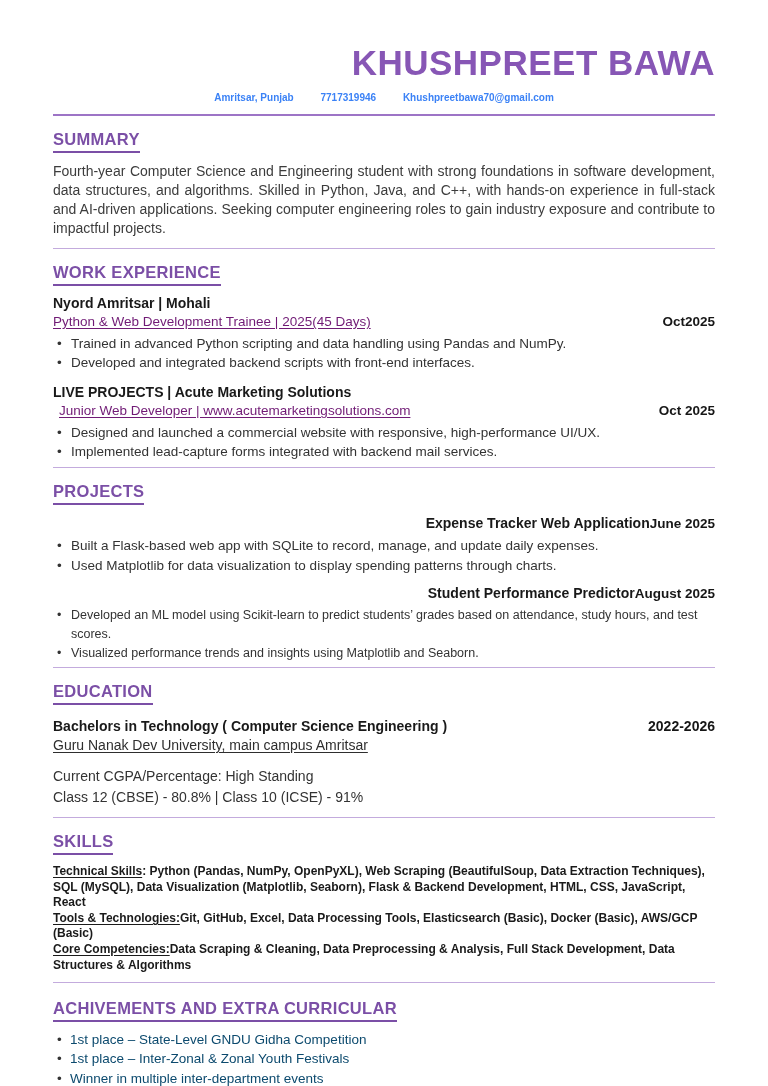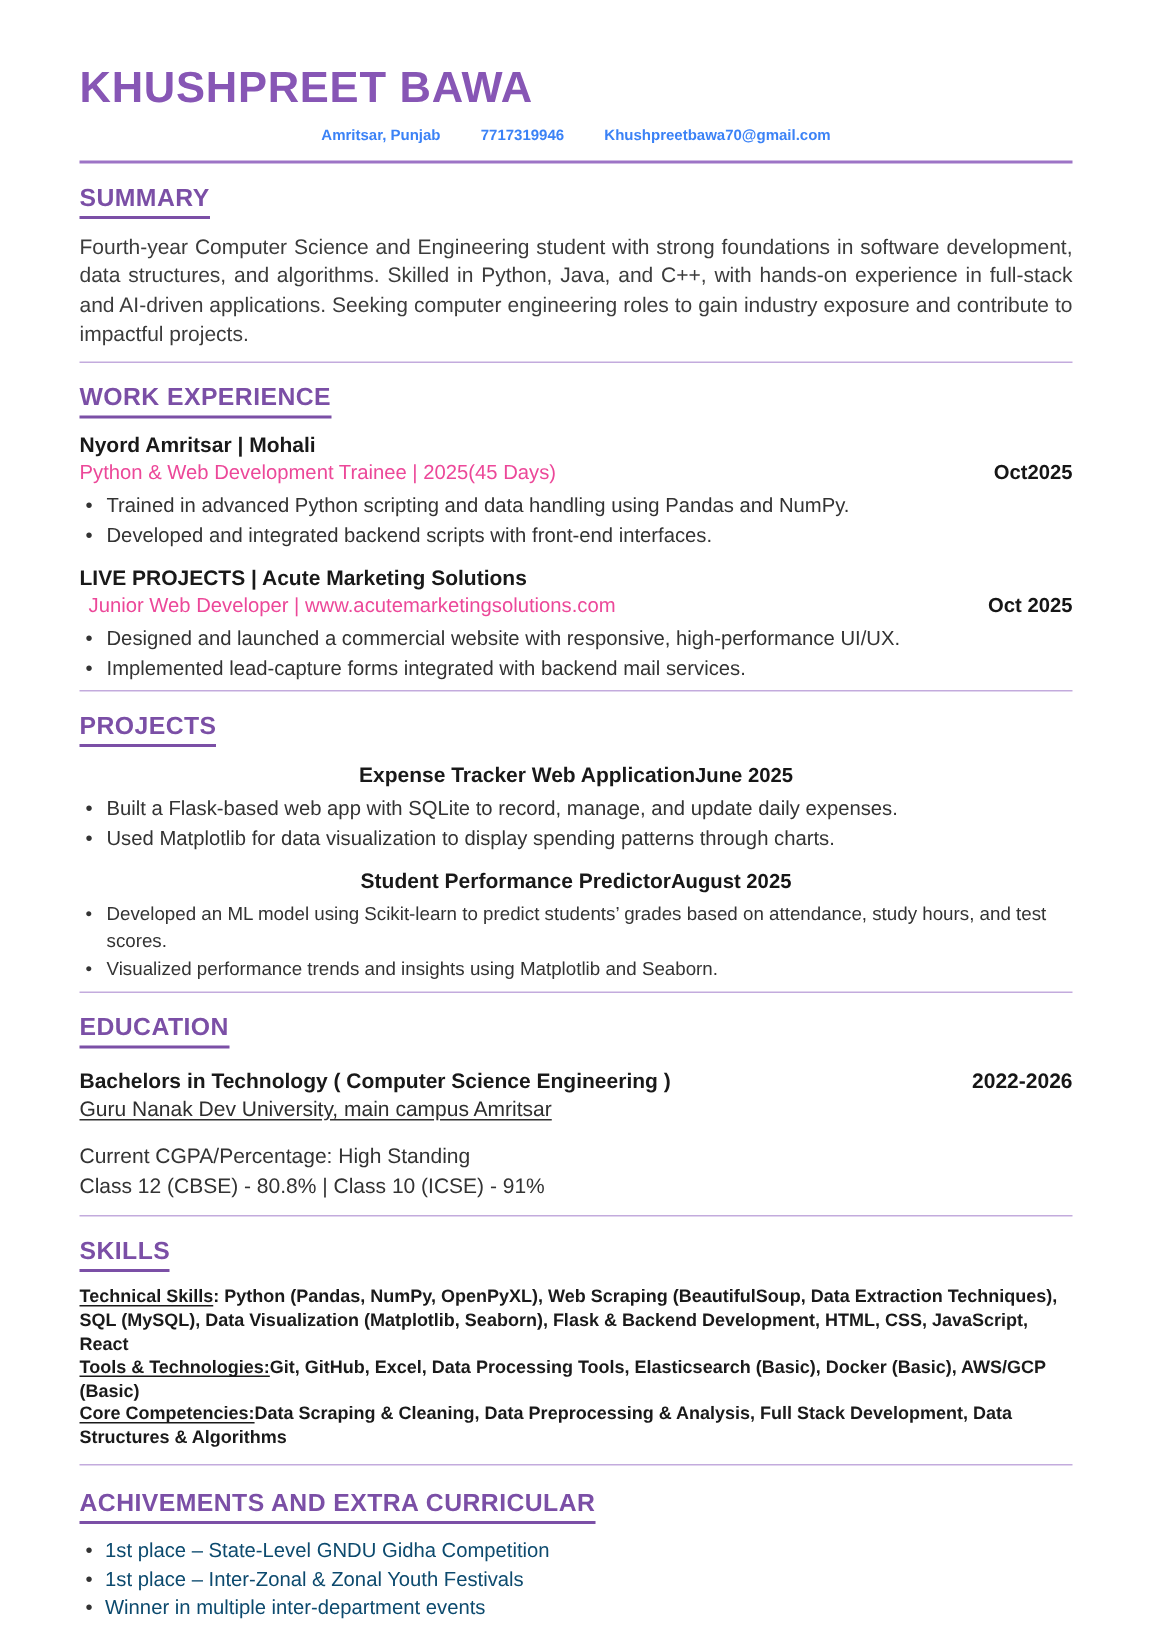--- a/index.html
+++ b/index.html
@@ -1,47 +1,47 @@
 <!DOCTYPE html>
 <html><head>
 <meta charset="utf-8">
 <style>
   * { margin:0; padding:0; box-sizing:border-box; }
   html,body { width:768px; height:1086px; background:#ffffff; overflow:hidden; }
   body { font-family:"Liberation Sans", sans-serif; color:#2e2e2e; }
   .page { width:768px; height:1086px; padding:44px 53px 0 53px; background:#fff; }
 
   
-  .name { text-align:left; color:#8756b5; font-size:29px; font-weight:800; letter-spacing:.5px; line-height:1.1; }
+  .name { text-align:right; color:#8756b5; font-size:35px; font-weight:800; letter-spacing:.5px; line-height:1.1; }
   .contact { text-align:center; font-weight:bold; font-size:10px; color:#3b82f6; margin-top:9px; }
   .contact span { margin:0 12px; }
   .header-rule { border:0; border-top:2px solid #9d74c6; margin-top:11px; }
 
   
   .section-heading { color:#7b4fa6; font-size:16.5px; font-weight:800; letter-spacing:.3px; margin:14px 0 9px 0; }
   .section-heading .hd { border-bottom:2px solid #7b4fa6; padding-bottom:2px; display:inline-block; }
   .section-rule { border:0; border-top:1.5px solid #c3abdd; margin-top:5px; }
 
   
   .summary-text { font-size:14px; line-height:1.38; text-align:justify; color:#3c3c3c; margin-bottom:9px; }
 
   
   .company { font-weight:bold; font-size:14px; color:#191919; }
   .title-row { display:flex; justify-content:space-between; align-items:flex-end; margin-top:3px; }
-  .job-title { font-size:13.5px; color:#ec4899; text-underline-offset:2px; }
+  .job-title { font-size:13.5px; color:#701a75; text-decoration:underline; text-underline-offset:2px; }
   .indent { padding-left:6px; }
   .date { font-weight:bold; font-size:13.5px; color:#161616; white-space:nowrap; }
   ul.bullets { list-style:none; margin:5px 0 0 0; }
   ul.bullets li { position:relative; padding-left:18px; font-size:13.5px; line-height:1.45; color:#333; }
   ul.bullets li::before { content:"\2022"; position:absolute; left:4px; color:#333; }
   ul.bullets.small li { font-size:12.5px; line-height:1.5; }
   .entry + .entry { margin-top:11px; }
 
   
-  .proj-title-row { display:flex; justify-content:center; align-items:baseline; margin-top:10px; }
+  .proj-title-row { display:flex; justify-content:flex-end; align-items:baseline; margin-top:10px; }
   .proj-title { font-weight:bold; font-size:14px; color:#191919; }
   .proj-date { font-weight:bold; font-size:13.5px; color:#161616; }
 
   
   .degree-row { display:flex; justify-content:space-between; align-items:baseline; margin-top:13px;gap:44px; }
   .degree { font-weight:bold; font-size:14px; color:#191919; }
   .edu-date { font-weight:bold; font-size:14px; color:#161616; }
   .university { font-size:14px; color:#2e2e2e; text-decoration:underline; text-underline-offset:2px; margin-top:3px; }
   .edu-info { font-size:14px; color:#333; margin-top:14px; line-height:1.4; }
   .edu-class { font-size:14px; color:#333; margin-top:2px; }

